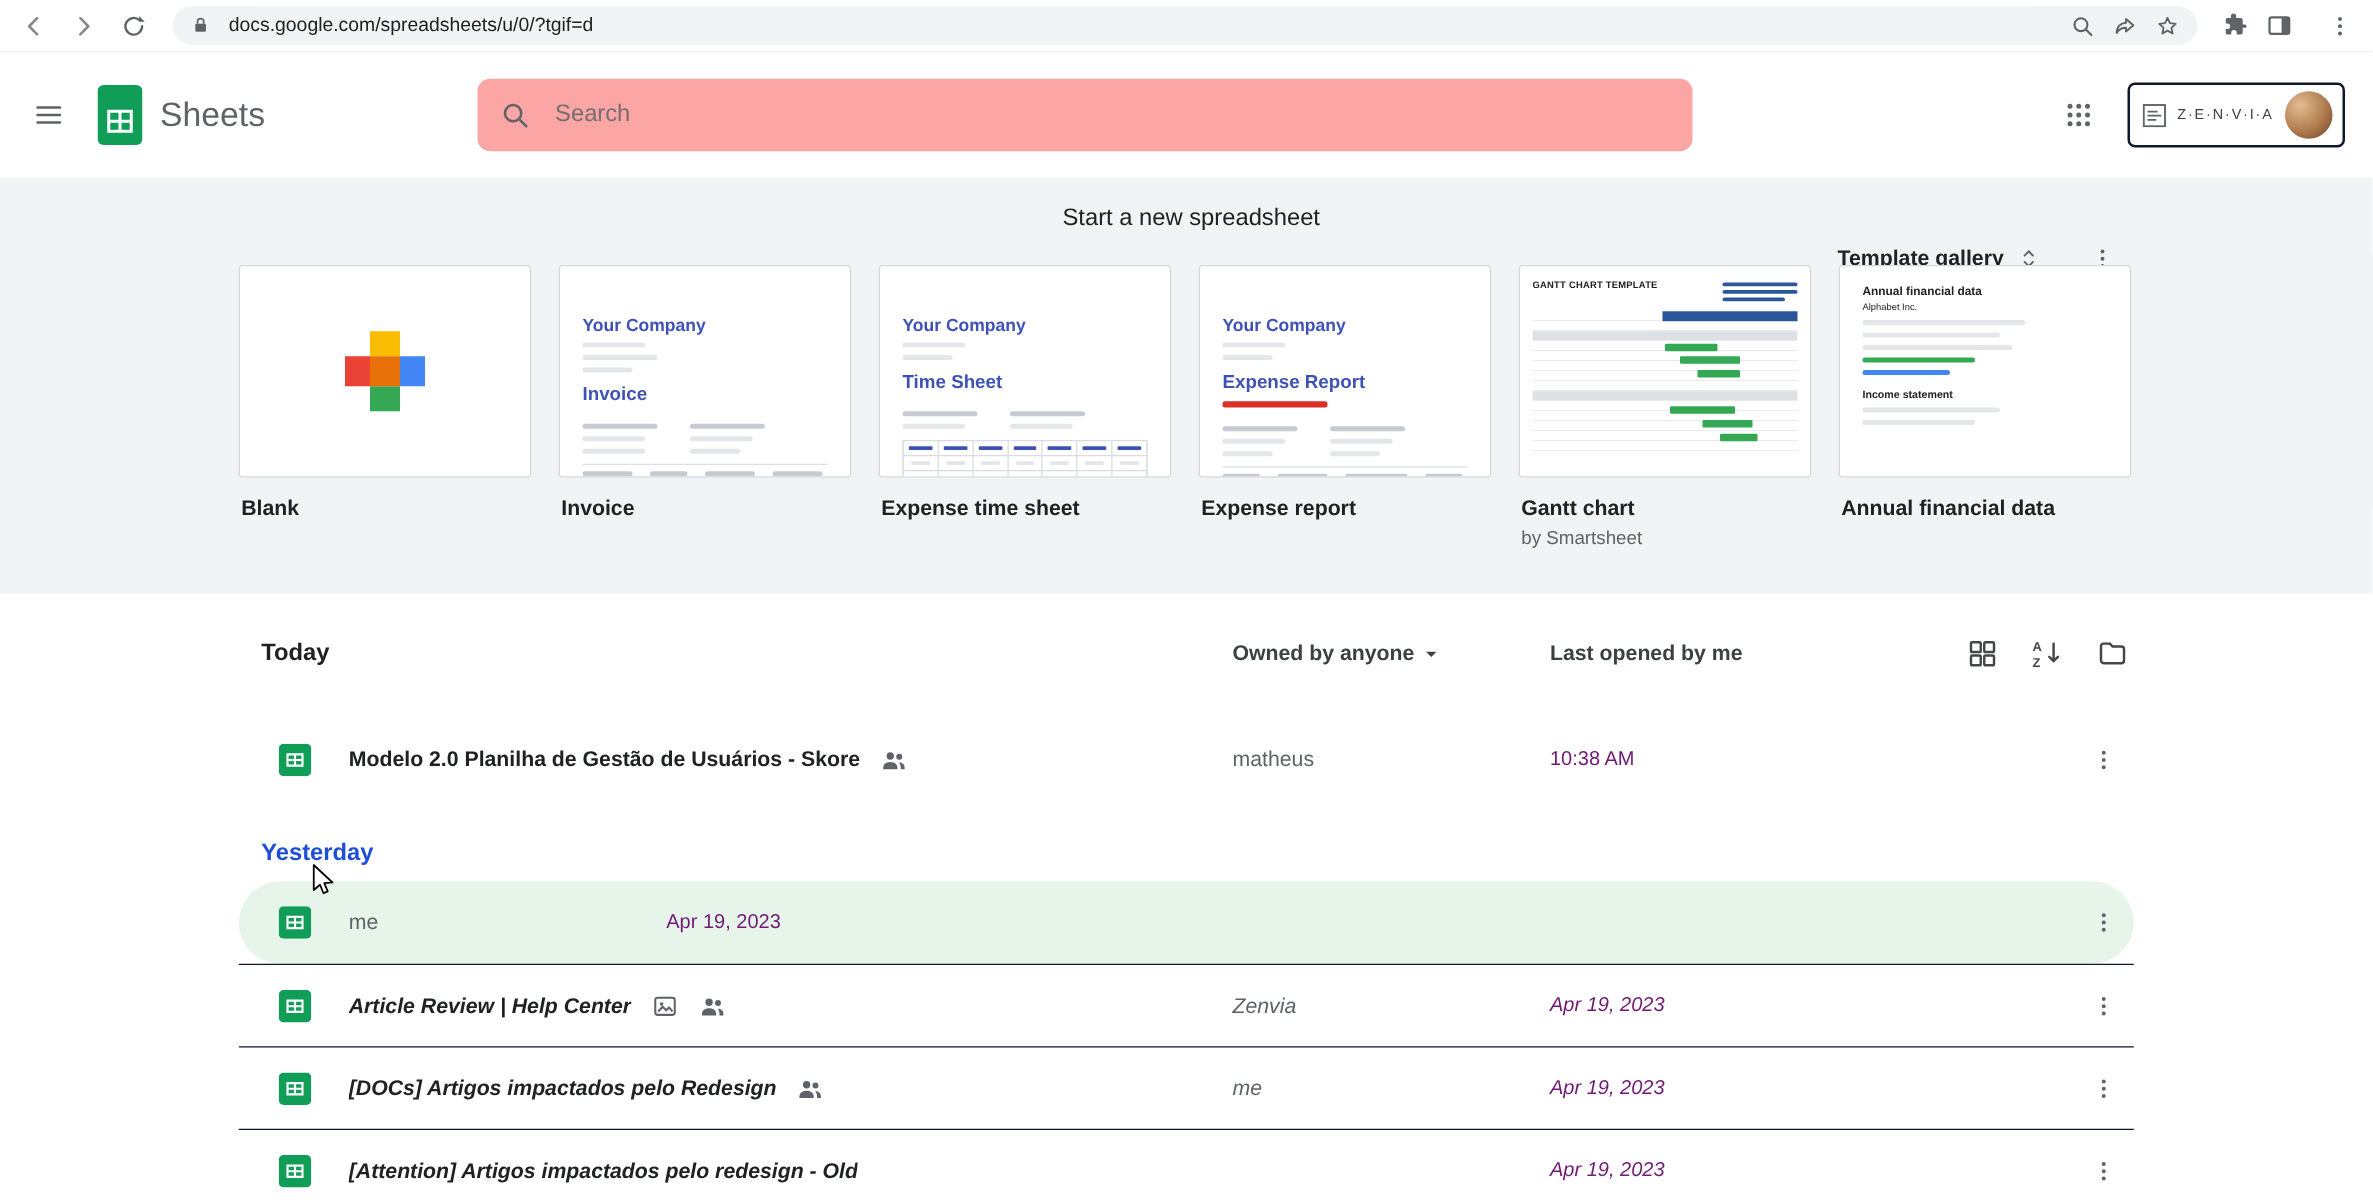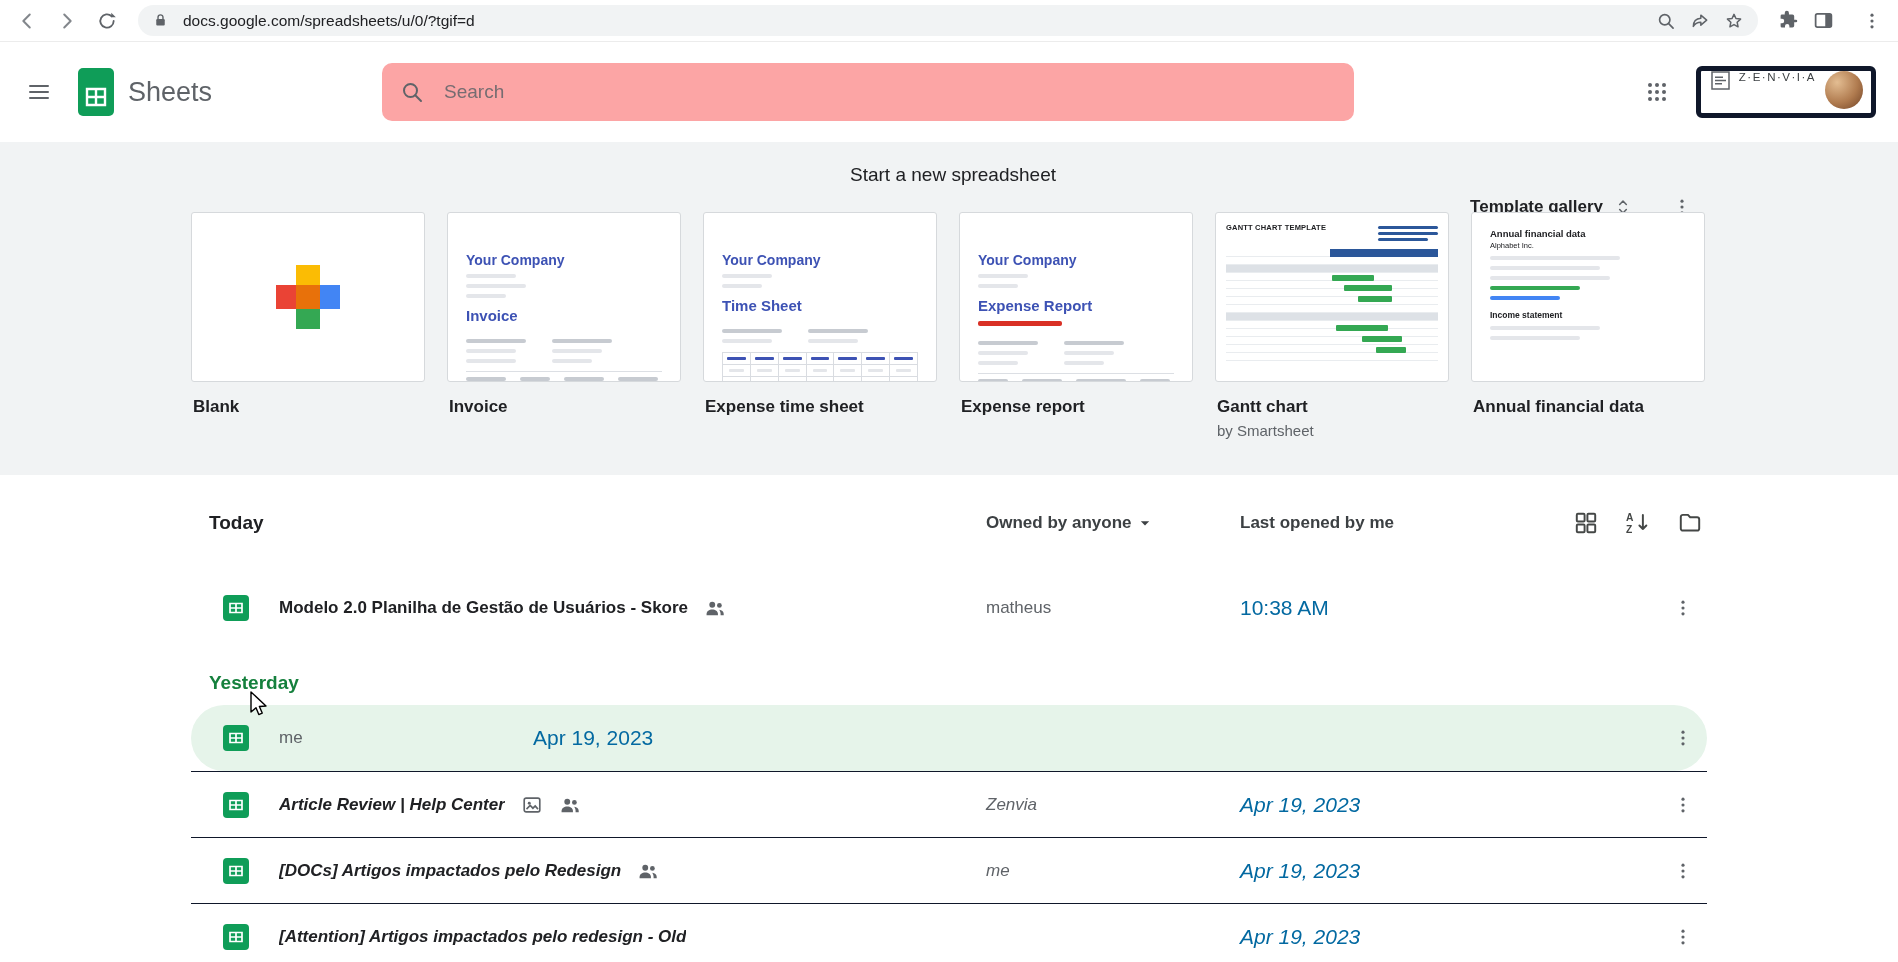--- a/index.html
+++ b/index.html
@@ -28,22 +28,22 @@
   .logo-wrap { margin-left:14px; display:flex; align-items:center; }
   .app-title { font-size:27px; color:#5f6368; margin-left:14px; }
   .searchbar { margin-left:170px; width:972px; height:58px; background:#fca5a5; border-radius:10px;
     display:flex; align-items:center; padding:0 10px 0 18px; }
   .search-ico { color:#5f6368; margin-right:20px; }
   .searchbar input { flex:1; border:none; outline:none; background:transparent; font-size:19px; color:#202124;
     font-family:inherit; }
   .searchbar input::placeholder { color:#5f6368; opacity:.85; }
   .header-right { margin-left:auto; display:flex; align-items:center; gap:14px; }
   .apps-btn { width:50px; height:50px; border-radius:50%; display:flex; align-items:center; justify-content:center; color:#5f6368; }
-  .account-badge { height:52px; border:5px solid #0f172a; border-radius:6px; background:#fff;
-    display:flex; align-items:flex-start; gap:9px; padding:0 8px 0 10px; }
+  .account-badge { height:52px; border:2px solid #0f172a; border-radius:6px; background:#fff;
+    display:flex; align-items:center; gap:9px; padding:0 8px 0 10px; }
   .brand-text { font-size:11.5px; letter-spacing:1.5px; color:#3c4043; white-space:nowrap; }
 
   
   .tpl { background:#f1f3f4; padding:22px 0 36px; }
   .container { width:1516px; margin:0 auto; }
   .tpl-head { display:flex; align-items:center; height:40px; padding:0 4px 0 12px; margin-bottom:8px;flex-direction:column; }
   .tpl-title { font-size:19px; color:#202124; }
   .tpl-actions { margin-left:auto; display:flex; align-items:center; gap:16px; }
   .tpl-gallery { display:flex; align-items:center; gap:10px; font-size:17px; font-weight:bold; color:#202124;
     padding:8px 12px; border-radius:6px; }
@@ -96,31 +96,31 @@
   .a-sub { font-size:7.5px; color:#202124; margin-top:2px; }
   .a-sec { font-size:8.5px; font-weight:bold; color:#202124; margin-top:10px; }
 
   
   .list { background:#fff; padding-top:26px; }
   .controls { display:flex; align-items:center; height:44px; padding-left:18px; margin-bottom:30px; color:#3c4043; }
   .c-today { width:777px; font-size:19px; font-weight:bold; color:#202124; }
   .c-owner { width:254px; display:flex; align-items:center; gap:4px; font-size:17px; font-weight:bold; cursor:pointer; }
   .c-opened { flex:1; font-size:17px; font-weight:bold; }
   .c-icons { display:flex; align-items:center; gap:26px; padding-right:4px; color:#444746; }
-  .group-head { font-size:19px; font-weight:bold; color:#15803d; padding-left:18px; height:44px;
+  .group-head { font-size:19px; font-weight:bold; color:#1d4ed8; padding-left:18px; height:44px;
     display:flex; align-items:center; margin-top:20px; }
   .row { display:flex; align-items:center; height:66px; padding-left:32px; cursor:pointer; }
   .row.sep { border-top:1px solid #0f172a;font-style:italic; }
   .row.highlight { background:#e6f4ea; border-radius:33px; border-top:none; }
   .r-icon { width:56px; display:flex; align-items:center; }
   .r-title { width:707px; display:flex; align-items:center; gap:16px; padding-right:20px; }
   .r-name { font-size:17px; font-weight:bold; color:#202124; white-space:nowrap; overflow:hidden; text-overflow:ellipsis; }
   .inline-ico { color:#5f6368; display:flex; }
   .r-owner { width:254px; font-size:17px; color:#5f6368; }
-  .r-opened { flex:1; font-size:21px; color:#0369a1; }
+  .r-opened { flex:1; font-size:16px; color:#701a75; }
   .r-kebab { width:48px; height:48px; border-radius:50%; display:flex; align-items:center; justify-content:center; color:#5f6368; }
 
   .cursor { position:absolute; left:248px; top:690px; pointer-events:none; z-index:50; }
 </style>
 </head>
 <body>
 
 <div class="chrome">
   <button class="nav-btn">
     <svg viewBox="0 0 24 24" width="22" height="22">

